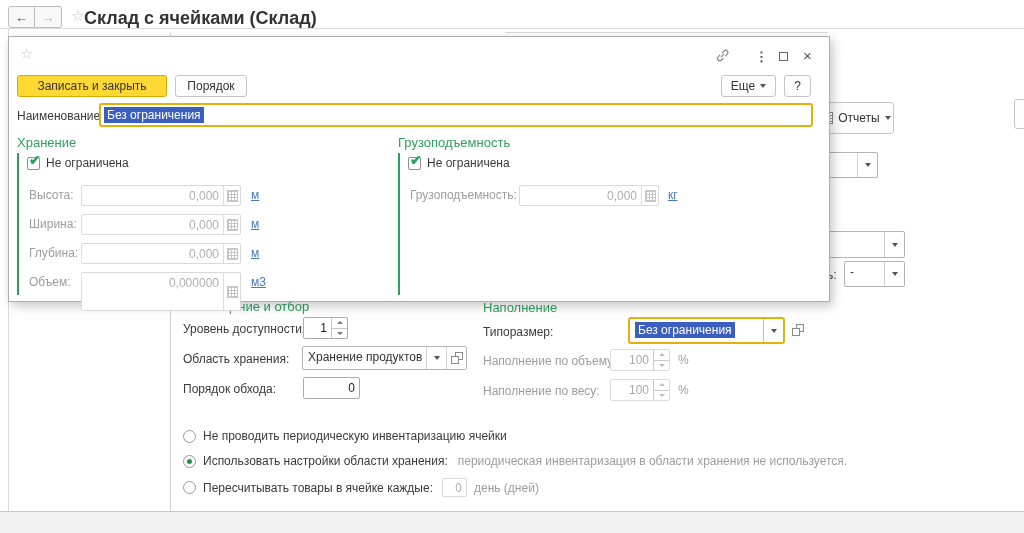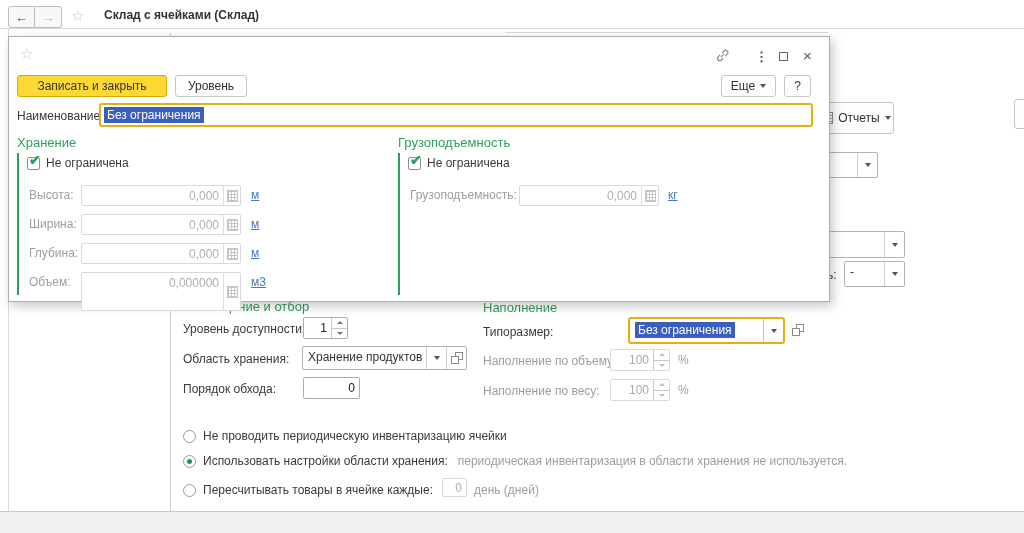--- a/index.html
+++ b/index.html
@@ -35,21 +35,21 @@
   .spin i{flex:1;display:flex;align-items:center;justify-content:center}
   .spin i:first-child{border-bottom:1px solid #c9c9c9}
   .tri-up{width:0;height:0;border-left:3px solid transparent;border-right:3px solid transparent;border-bottom:3.5px solid #777}
   .tri-dn{width:0;height:0;border-left:3px solid transparent;border-right:3px solid transparent;border-top:3.5px solid #777}
   .dis{border-color:#dcdcdc}
   .dis .tri-up{border-bottom-color:#bdbdbd}.dis .tri-dn{border-top-color:#bdbdbd}
   .dis .txt,.dis .numval{color:#a9a9a9}
   .radio{width:13px;height:13px;border:1px solid #9a9a9a;border-radius:50%;background:#fff;flex:none;
          display:flex;align-items:center;justify-content:center;box-sizing:border-box}
   .radio .dot{width:5px;height:5px;border-radius:50%;background:#13984d}
-  .rrow{display:flex;align-items:flex-end;gap:7px;white-space:nowrap}
+  .rrow{display:flex;align-items:center;gap:7px;white-space:nowrap}
   .sel-text{background:#3b5fc0;color:#fff;padding:1px 3px;white-space:nowrap}
   .openicon{position:relative;width:12px;height:12px;flex:none}
   .openicon::after{content:"";position:absolute;left:4px;top:0;width:6px;height:6px;border:1px solid #8a8a8a;background:#fff}
   .openicon::before{content:"";position:absolute;left:0;top:4px;width:6px;height:6px;border:1px solid #8a8a8a;background:#fff;z-index:1}
   .docicon{width:8px;height:10px;border:1px solid #8a8a8a;background:#fff;flex:none;
            background-image:linear-gradient(#9a9a9a 1px,transparent 1px);background-size:100% 3px;background-position:0 2px}
   .maxbox{width:9px;height:9px;border:1.5px solid #666;box-sizing:border-box}
   .kebab{color:#555;font-size:13px;font-weight:700;line-height:1}
   .navbtn{width:27px;height:22px;display:flex;align-items:center;justify-content:center;background:#f8f8f8;
           border:1px solid #bdbdbd;font-size:13px;box-sizing:border-box}
@@ -68,21 +68,21 @@
   
   <div class="abs" style="left:8px;top:6px;display:flex">
     <div class="navbtn" style="border-radius:3px 0 0 3px">
       <span style="color:#444">←</span>
     </div>
     <div class="navbtn" style="border-left:none;border-radius:0 3px 3px 0">
       <span style="color:#b5b5b5">→</span>
     </div>
   </div>
   <span class="abs star" style="left:71px;top:8px">☆</span>
-  <div class="abs" style="left:104px;top:8px;font-size:12px;font-weight:600">Склад с ячейками (Склад)</div>
+  <div class="abs" style="left:84px;top:8px;font-size:18px;font-weight:600">Склад с ячейками (Склад)</div>
   <div class="abs hairline" style="left:0;top:28px;width:1024px;height:1px"></div>
   <div class="abs hairline" style="left:8px;top:28px;width:1px;height:483px"></div>
 
   
   <span class="abs" style="left:999px;top:40px">
     <svg width="16" height="16" viewBox="0 0 16 16">
       <path d="M6.6 9.4l2.8-2.8M5.2 7.6L3.4 9.4a2.4 2.4 0 0 0 3.4 3.4l1.8-1.8M7.8 5l1.8-1.8a2.4 2.4 0 0 1 3.4 3.4L11.2 8.4" stroke="#8a8a8a" fill="none" stroke-width="1.3" stroke-linecap="round"></path>
     </svg>
   </span>
 
@@ -229,21 +229,21 @@
       </svg>
     </span>
     <span class="abs kebab" style="left:746px;top:13px">⋮</span>
     <span class="abs maxbox" style="left:770px;top:15px"></span>
     <span class="abs xicon" style="left:794px;top:11px">×</span>
 
     <div class="abs btn btn-yellow" style="left:8px;top:38px;width:150px;height:22px">
       <span>Записать и закрыть</span>
     </div>
     <div class="abs btn" style="left:166px;top:38px;width:72px;height:22px">
-      <span>Уровень</span>
+      <span>Порядок</span>
     </div>
     <div class="abs btn" style="left:712px;top:38px;width:55px;height:22px">
       <span>Еще</span>
       <span class="caret"></span>
     </div>
     <div class="abs btn" style="left:775px;top:38px;width:27px;height:22px">
       <span>?</span>
     </div>
 
     <div class="abs label" style="left:8px;top:72px">Наименование:</div>

